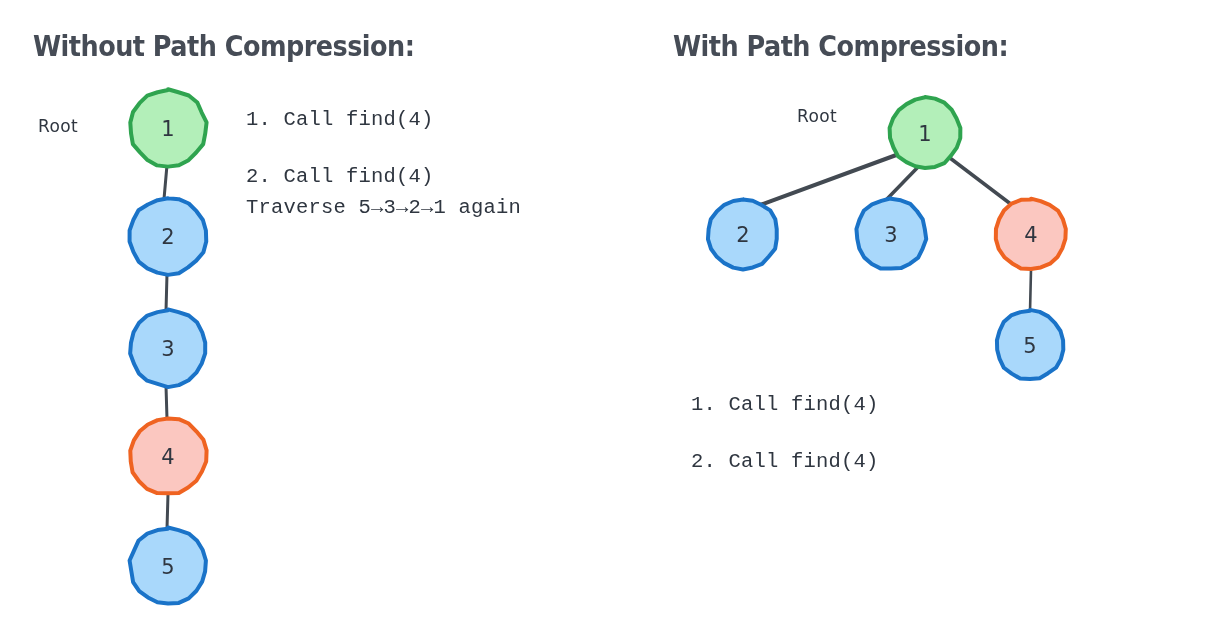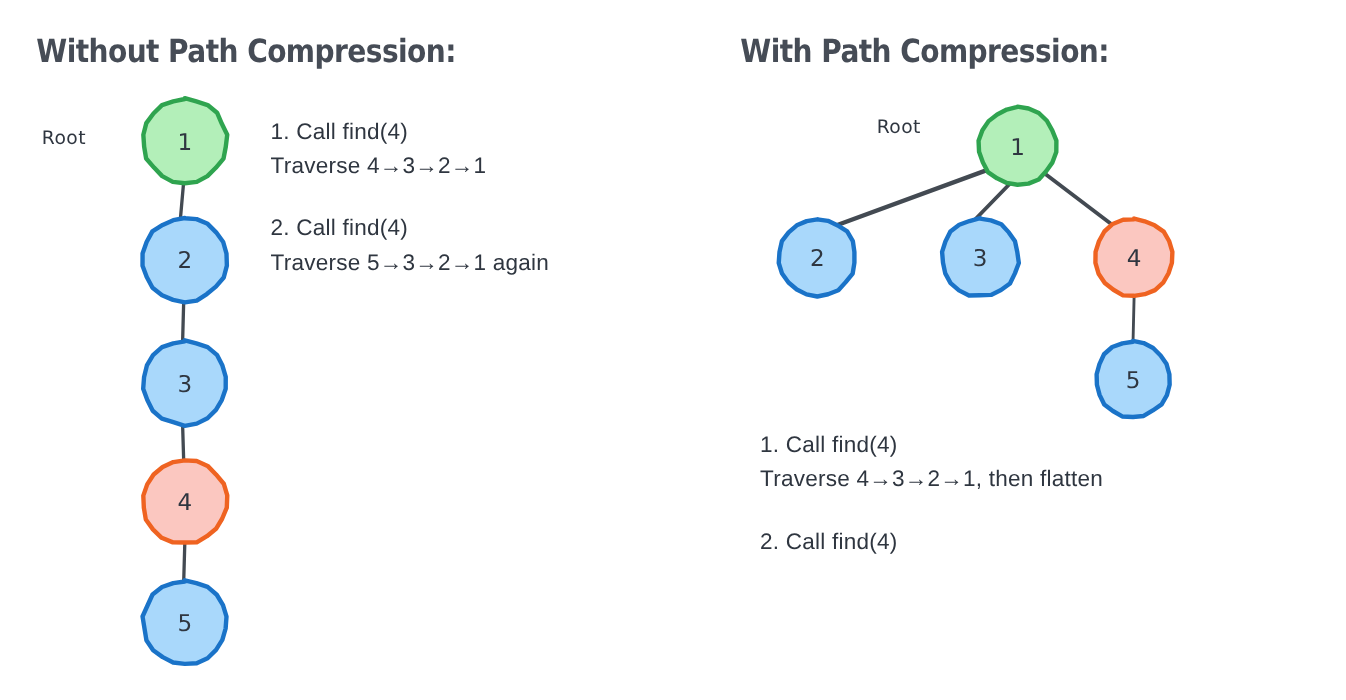--- a/index.html
+++ b/index.html
@@ -29,21 +29,21 @@
     white-space: nowrap;
     transform: scaleX(0.88);
     transform-origin: left center;
   }
   #heading-left  { left: 33px;  top: 29px; }
   #heading-right { left: 673px; top: 29px; }
 
   
   .note-block {
     position: absolute;
-    font-family: Liberation Sans, sans-serif;
+    font-family: Liberation Mono, monospace;
     font-size: 20.5px;
     line-height: 31px;
     color: #2f3640;
     white-space: pre;
     letter-spacing: 0.2px;
   }
   .note-line { display: block; }
   .note-gap  { display: block; height: 26px; }
 
   #notes-left  { left: 246px; top: 104px; }
@@ -92,22 +92,22 @@
 <body>
 
 <div id="canvas">
 
   <div class="panel-heading" id="heading-left">Without Path Compression:</div>
   <div class="panel-heading" id="heading-right">With Path Compression:</div>
 
   <div class="root-label" id="root-label-left">Root</div>
   <div class="root-label" id="root-label-right">Root</div>
 
-  <div class="note-block" id="notes-left"><span class="note-line">1. Call find(4)</span><span class="note-line">Traverse 4→3→2→1</span><span class="note-gap"></span><span class="note-line">2. Call find(4)</span><span class="note-line">Traverse 5→3→2→1 again</span></div>
-  <div class="note-block" id="notes-right"><span class="note-line">1. Call find(4)</span><span class="note-line">Traverse 4→3→2→1, then flatten</span><span class="note-gap"></span><span class="note-line">2. Call find(4)</span></div>
+  <div class="note-block" id="notes-left"><span class="note-line">1. Call find(4)</span><span class="note-gap"></span><span class="note-line">2. Call find(4)</span><span class="note-line">Traverse 5→3→2→1 again</span></div>
+  <div class="note-block" id="notes-right"><span class="note-line">1. Call find(4)</span><span class="note-gap"></span><span class="note-line">2. Call find(4)</span></div>
 
   <svg id="graph-svg" viewBox="0 0 1224 636" xmlns="http://www.w3.org/2000/svg">
     <g id="edges-left">
         <line class="edge-line" x1="167" y1="165" x2="164" y2="199" stroke-width="3"></line>
         <line class="edge-line" x1="167" y1="274" x2="166" y2="311" stroke-width="3"></line>
         <line class="edge-line" x1="166" y1="386" x2="167" y2="419" stroke-width="3"></line>
         <line class="edge-line" x1="168" y1="494" x2="167" y2="529" stroke-width="3"></line>
       </g>
     <g id="edges-right">
         <line class="edge-line" x1="899" y1="154" x2="760" y2="205" stroke-width="4"></line>

